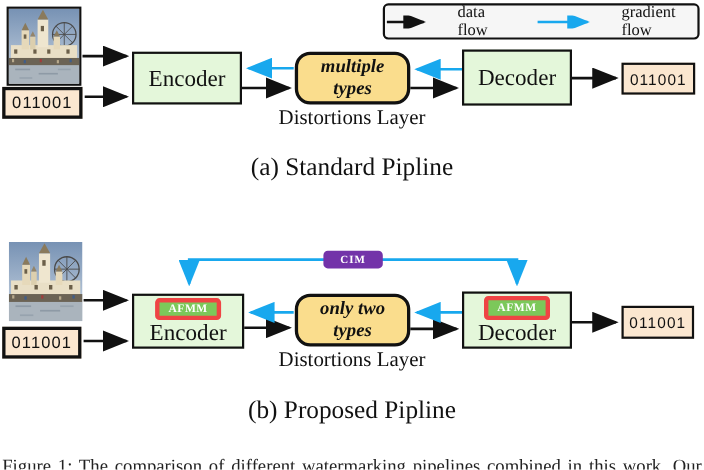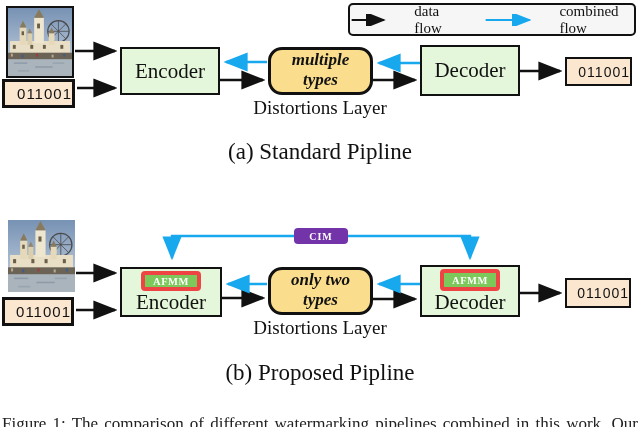--- a/index.html
+++ b/index.html
@@ -15,21 +15,21 @@
     display:flex;align-items:center;justify-content:center;gap:23px;
     font-size:15px;
   }
   
   .photo-a{left:6px;top:6px;width:68px;height:72px;border:2px solid #111;}
   .photo-b{left:8px;top:220px;width:67px;height:72px;}
   .photo-a svg,.photo-b svg{display:block;width:100%;height:100%;}
   
   .bits{
     background:#fbe7d0;border:3px solid #111;
-    display:flex;align-items:center;justify-content:flex-end;
+    display:flex;align-items:center;justify-content:center;
     font-family:"Liberation Sans",sans-serif;font-size:15px;letter-spacing:1px;
   }
   .bits-out{border-width:2px;font-size:14px;}
   .bits-in-a{left:2px;top:79px;width:73px;height:29px;}
   .bits-out-a{left:565px;top:57px;width:67px;height:29px;}
   .bits-in-b{left:2px;top:297px;width:72px;height:29px;}
   .bits-out-b{left:565px;top:278px;width:66px;height:30px;}
   
   .coder{
     background:#e4f7da;border:2px solid #111;
@@ -87,21 +87,21 @@
     </svg>
     <span>data flow</span>
     <svg width="64" height="12" viewBox="0 0 64 12">
       <defs>
           <marker id="lmC" markerWidth="10" markerHeight="8" refX="9" refY="4" orient="auto">
             <path d="M0,0L10,4L0,8z" fill="#18a8ee"></path>
           </marker>
         </defs>
       <line x1="2" y1="6" x2="55" y2="6" stroke="#18a8ee" stroke-width="2.4" marker-end="url(#lmC)"></line>
     </svg>
-    <span>combined flow</span>
+    <span>gradient flow</span>
   </div>
 
   <div class="abs photo-a">
     <svg viewBox="0 0 66 70" preserveAspectRatio="none">
       <defs>
         <linearGradient id="sky" x1="0" y1="0" x2="0" y2="1">
           <stop offset="0" stop-color="#7792b4"></stop>
             <stop offset="1" stop-color="#cdd8e4"></stop>
         </linearGradient>
       </defs>

